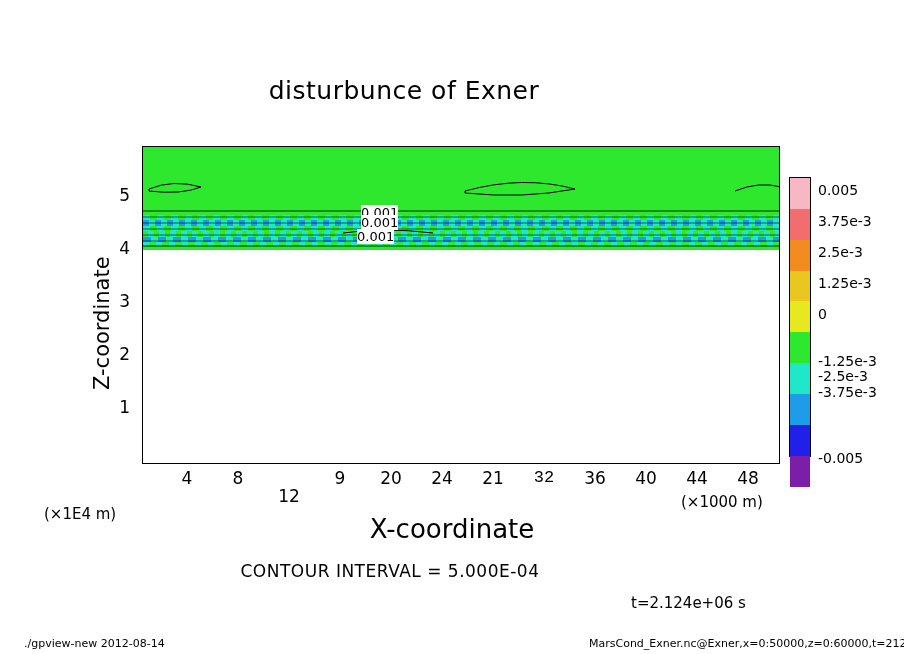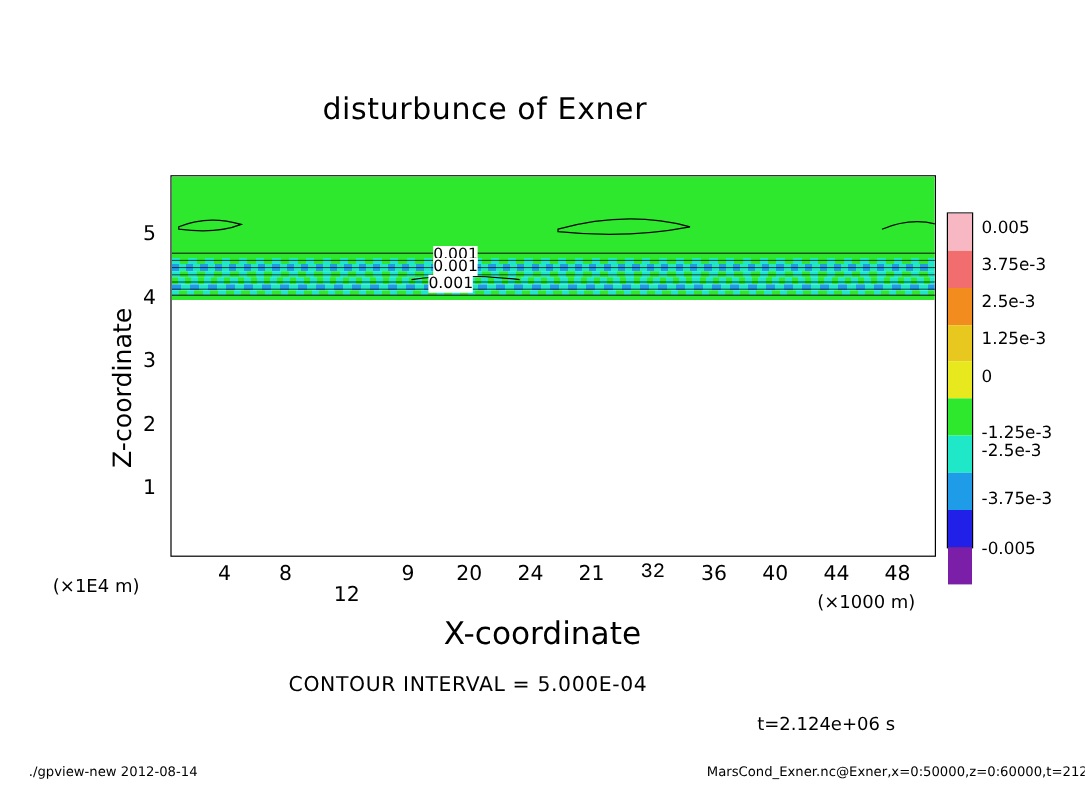--- a/index.html
+++ b/index.html
@@ -54,21 +54,21 @@
     font-size: 21px;
     transform: rotate(-90deg);
     transform-origin: left top;
     white-space: nowrap;
   }
   #xlabel {
     left: 0; top: 514px; width: 904px;
     text-align: center;
     font-size: 26px;
   }
-  #z-units { left: 44px; top: 479px; font-size: 15px; }
+  #z-units { left: 44px; top: 505px; font-size: 15px; }
   #x-units { left: 681px; top: 493px; font-size: 15px; }
 
   
   #colorbar {
     left: 789px; top: 177px;
     width: 22px; height: 280px;
     border: 1px solid #000;
     box-sizing: border-box;
   }
   #colorbar div { width: 100%; }
@@ -184,20 +184,20 @@
   <div style="height:11.2%; background:#7b1ea8;"></div>
 </div>
 
 <div class="abs cb-label" style="top:182px;">0.005</div>
 <div class="abs cb-label" style="top:213px;">3.75e-3</div>
 <div class="abs cb-label" style="top:244px;">2.5e-3</div>
 <div class="abs cb-label" style="top:275px;">1.25e-3</div>
 <div class="abs cb-label" style="top:306px;">0</div>
 <div class="abs cb-label" style="top:337px;margin-top:16px;">-1.25e-3</div>
 <div class="abs cb-label" style="top:368px;">-2.5e-3</div>
-<div class="abs cb-label" style="top:408px;">-3.75e-3</div>
+<div class="abs cb-label" style="top:384px;">-3.75e-3</div>
 <div class="abs cb-label" style="top:450px;">-0.005</div>
 
 <div class="abs" id="contour-interval">CONTOUR INTERVAL = 5.000E-04</div>
 <div class="abs" id="time-label">t=2.124e+06 s</div>
 
 <div class="abs" id="footer-left">./gpview-new   2012-08-14</div>
 <div class="abs" id="footer-right">MarsCond_Exner.nc@Exner,x=0:50000,z=0:60000,t=2124000</div>
 
 </body></html>

